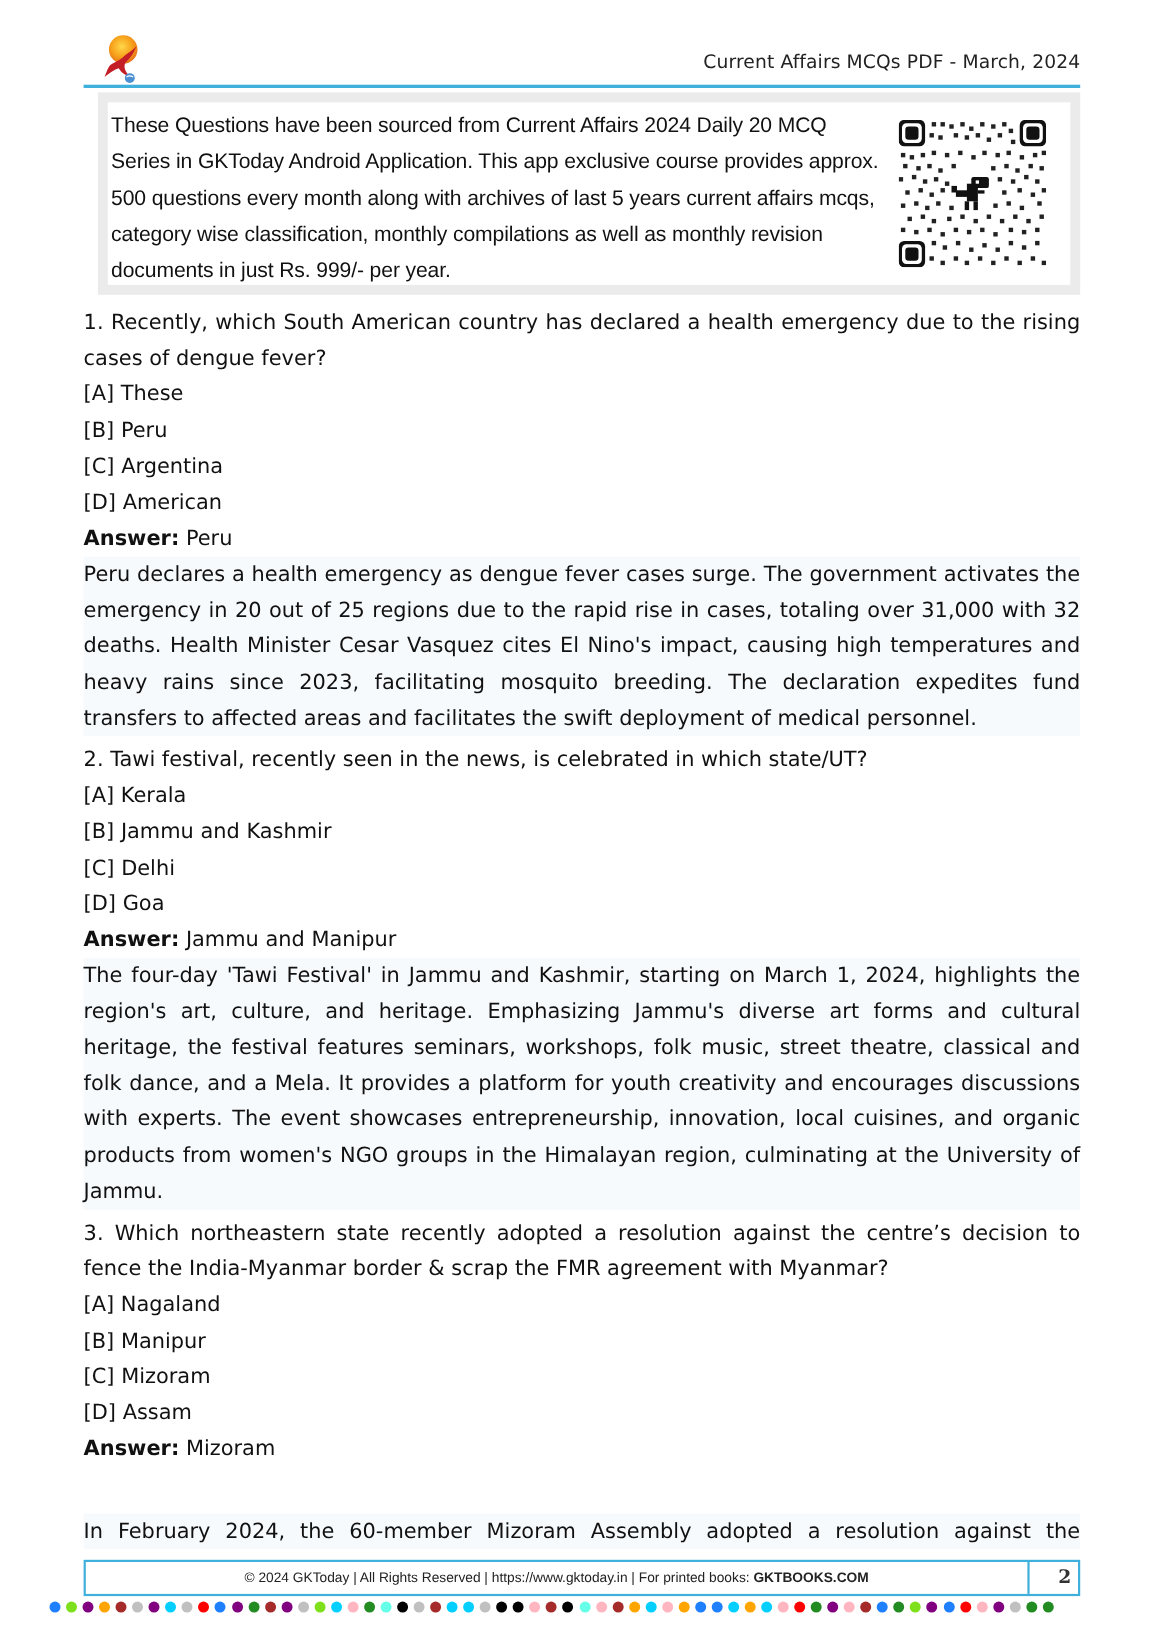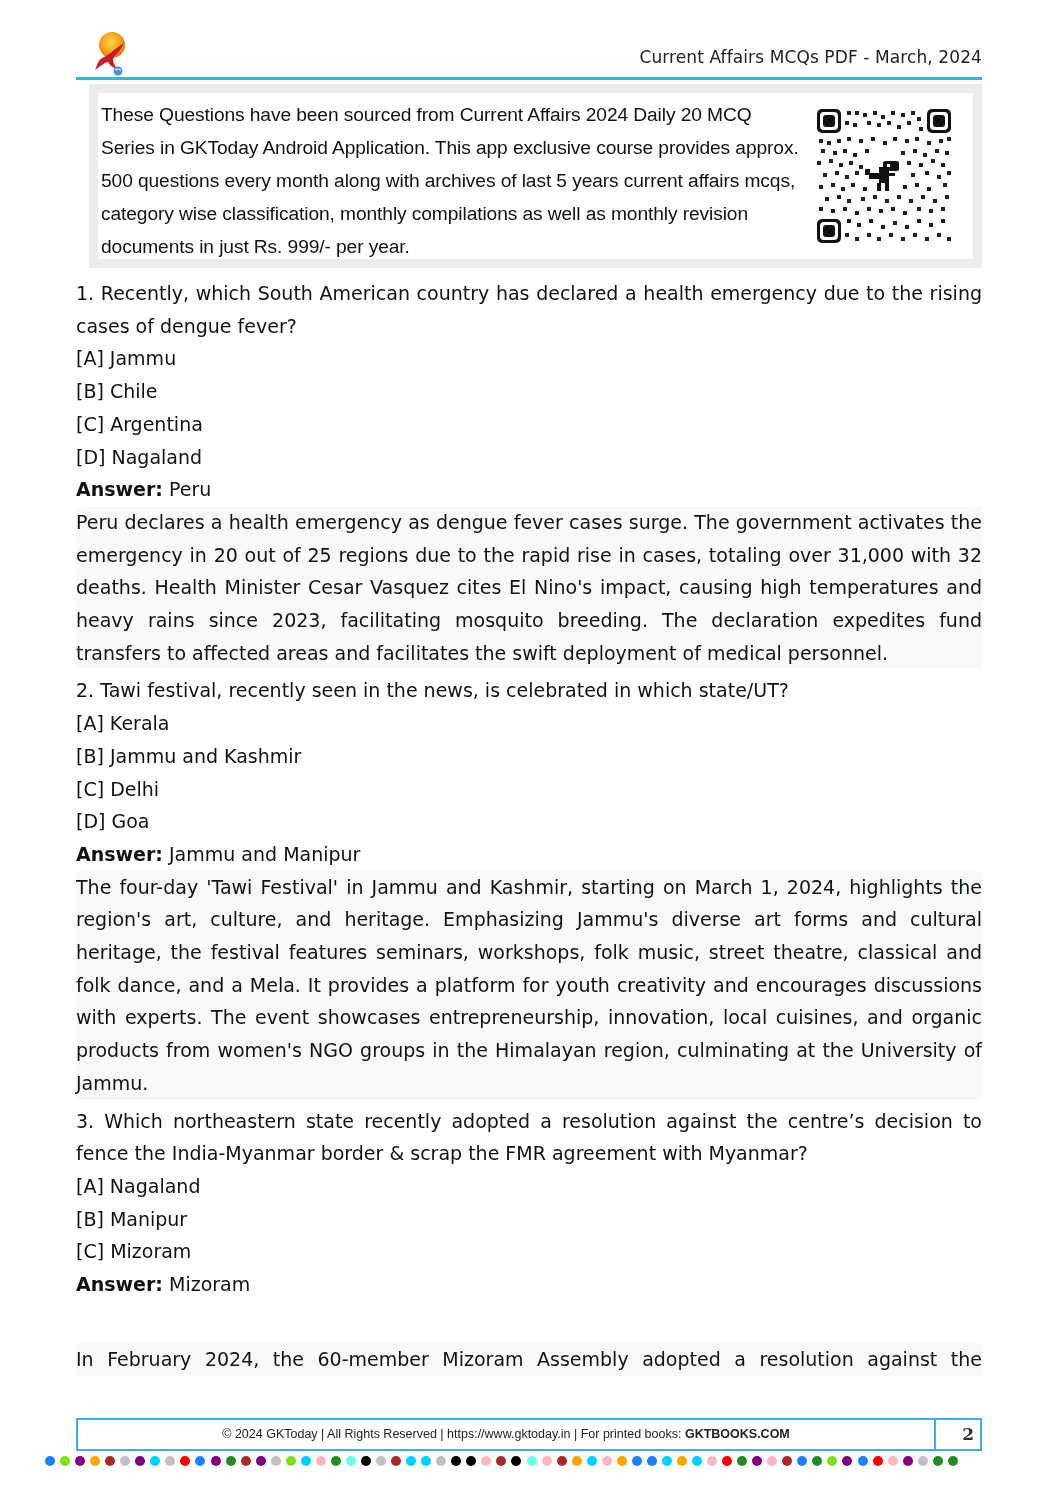--- a/index.html
+++ b/index.html
@@ -196,43 +196,44 @@
         <rect x="70" y="55" width="3" height="3" fill="#fff"></rect>
       </svg>
     </div>
   </div>
 </div>
 
 <div class="content">
 
   <div class="question-block">
     <div class="q-line q-text"><span>1.</span> <span>Recently, which South American country has declared a health emergency due to the rising cases of dengue fever?</span></div>
-    <div class="q-line">[A] Jammu</div>
-    <div class="q-line">[B] Chile</div>
+    <div class="q-line">[A] These</div>
+    <div class="q-line">[B] Peru</div>
     <div class="q-line">[C] Argentina</div>
-    <div class="q-line">[D] Nagaland</div>
+    <div class="q-line">[D] American</div>
     <div class="q-line"><span class="answer-label">Answer:</span> <span>Peru</span></div>
     <div class="explain">Peru declares a health emergency as dengue fever cases surge. The government activates the emergency in 20 out of 25 regions due to the rapid rise in cases, totaling over 31,000 with 32 deaths. Health Minister Cesar Vasquez cites El Nino's impact, causing high temperatures and heavy rains since 2023, facilitating mosquito breeding. The declaration expedites fund transfers to affected areas and facilitates the swift deployment of medical personnel.</div>
   </div>
 
   <div class="question-block">
     <div class="q-line q-text"><span>2.</span> <span>Tawi festival, recently seen in the news, is celebrated in which state/UT?</span></div>
     <div class="q-line">[A] Kerala</div>
     <div class="q-line">[B] Jammu and Kashmir</div>
     <div class="q-line">[C] Delhi</div>
     <div class="q-line">[D] Goa</div>
     <div class="q-line"><span class="answer-label">Answer:</span> <span>Jammu and Manipur</span></div>
     <div class="explain">The four-day 'Tawi Festival' in Jammu and Kashmir, starting on March 1, 2024, highlights the region's art, culture, and heritage. Emphasizing Jammu's diverse art forms and cultural heritage, the festival features seminars, workshops, folk music, street theatre, classical and folk dance, and a Mela. It provides a platform for youth creativity and encourages discussions with experts. The event showcases entrepreneurship, innovation, local cuisines, and organic products from women's NGO groups in the Himalayan region, culminating at the University of Jammu.</div>
   </div>
 
   <div class="question-block">
     <div class="q-line q-text"><span>3.</span> <span>Which northeastern state recently adopted a resolution against the centre’s decision to fence the India-Myanmar border &amp; scrap the FMR agreement with Myanmar?</span></div>
     <div class="q-line">[A] Nagaland</div>
     <div class="q-line">[B] Manipur</div>
     <div class="q-line">[C] Mizoram</div>
+    <div class="q-line">[D] Assam</div>
     <div class="q-line"><span class="answer-label">Answer:</span> <span>Mizoram</span></div>
     <div class="explain cut" style="text-align-last: justify;">In February 2024, the 60-member Mizoram Assembly adopted a resolution against the</div>
   </div>
 
 </div>
 
 <div class="footer-box">
   <div class="footer-text"><span>© 2024 GKToday | All Rights Reserved | https://www.gktoday.in | For printed books: </span><b>GKTBOOKS.COM</b></div>
   <div class="footer-page">2</div>
 </div>

